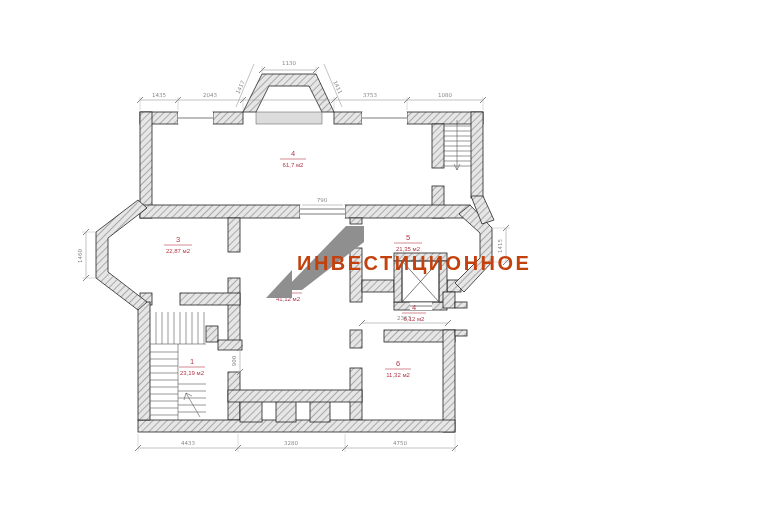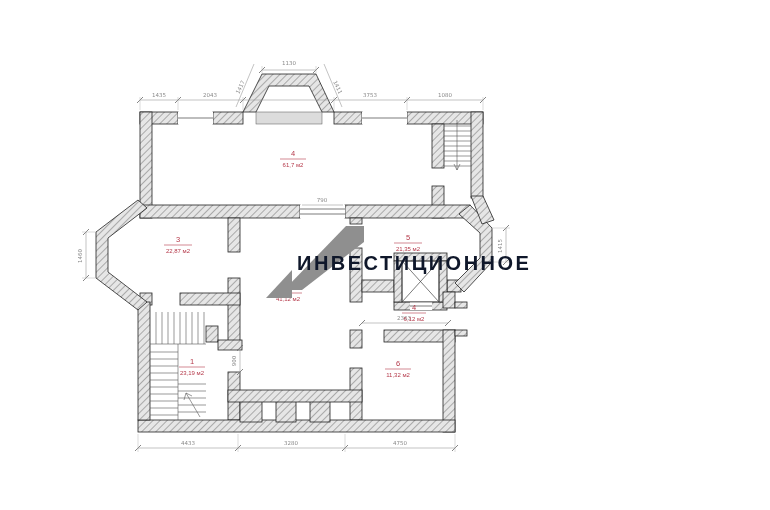--- a/index.html
+++ b/index.html
@@ -13,21 +13,21 @@
   .stair{stroke:#555;stroke-width:0.6;fill:none;}
   .dimline{stroke:#9a9a9a;stroke-width:0.6;fill:none;}
   .ext{stroke:#b5b5b5;stroke-width:0.5;fill:none;}
   .tick{stroke:#777;stroke-width:0.9;}
   .dim{font-size:5.5px;fill:#8a8a8a;text-anchor:middle;font-family:"DejaVu Sans",sans-serif;}
   .rn{font-size:7.5px;fill:#b5394a;text-anchor:middle;font-family:"Liberation Sans",sans-serif;}
   .ra{font-size:6px;fill:#b5394a;text-anchor:middle;font-family:"Liberation Sans",sans-serif;}
   .rbar{stroke:#b5394a;stroke-width:0.6;}
   .wm-logo{position:absolute;left:260px;top:220px;width:110px;height:85px;}
   .wm1{position:absolute;left:297px;top:252px;font-size:20px;font-weight:bold;
-       color:#0f172a;letter-spacing:2.5px;font-family:"Liberation Sans",sans-serif;white-space:nowrap;}
+       color:#c2410c;letter-spacing:2.5px;font-family:"Liberation Sans",sans-serif;white-space:nowrap;}
   .wm2{position:absolute;left:297px;top:281px;font-size:20px;font-weight:bold;
        color:#c2c2c2;letter-spacing:2.5px;font-family:"Liberation Sans",sans-serif;white-space:nowrap;}
 </style>
 </head>
 <body>
 
 <div id="page">
 
   <svg width="770" height="510" viewBox="0 0 770 510">
     <defs>

